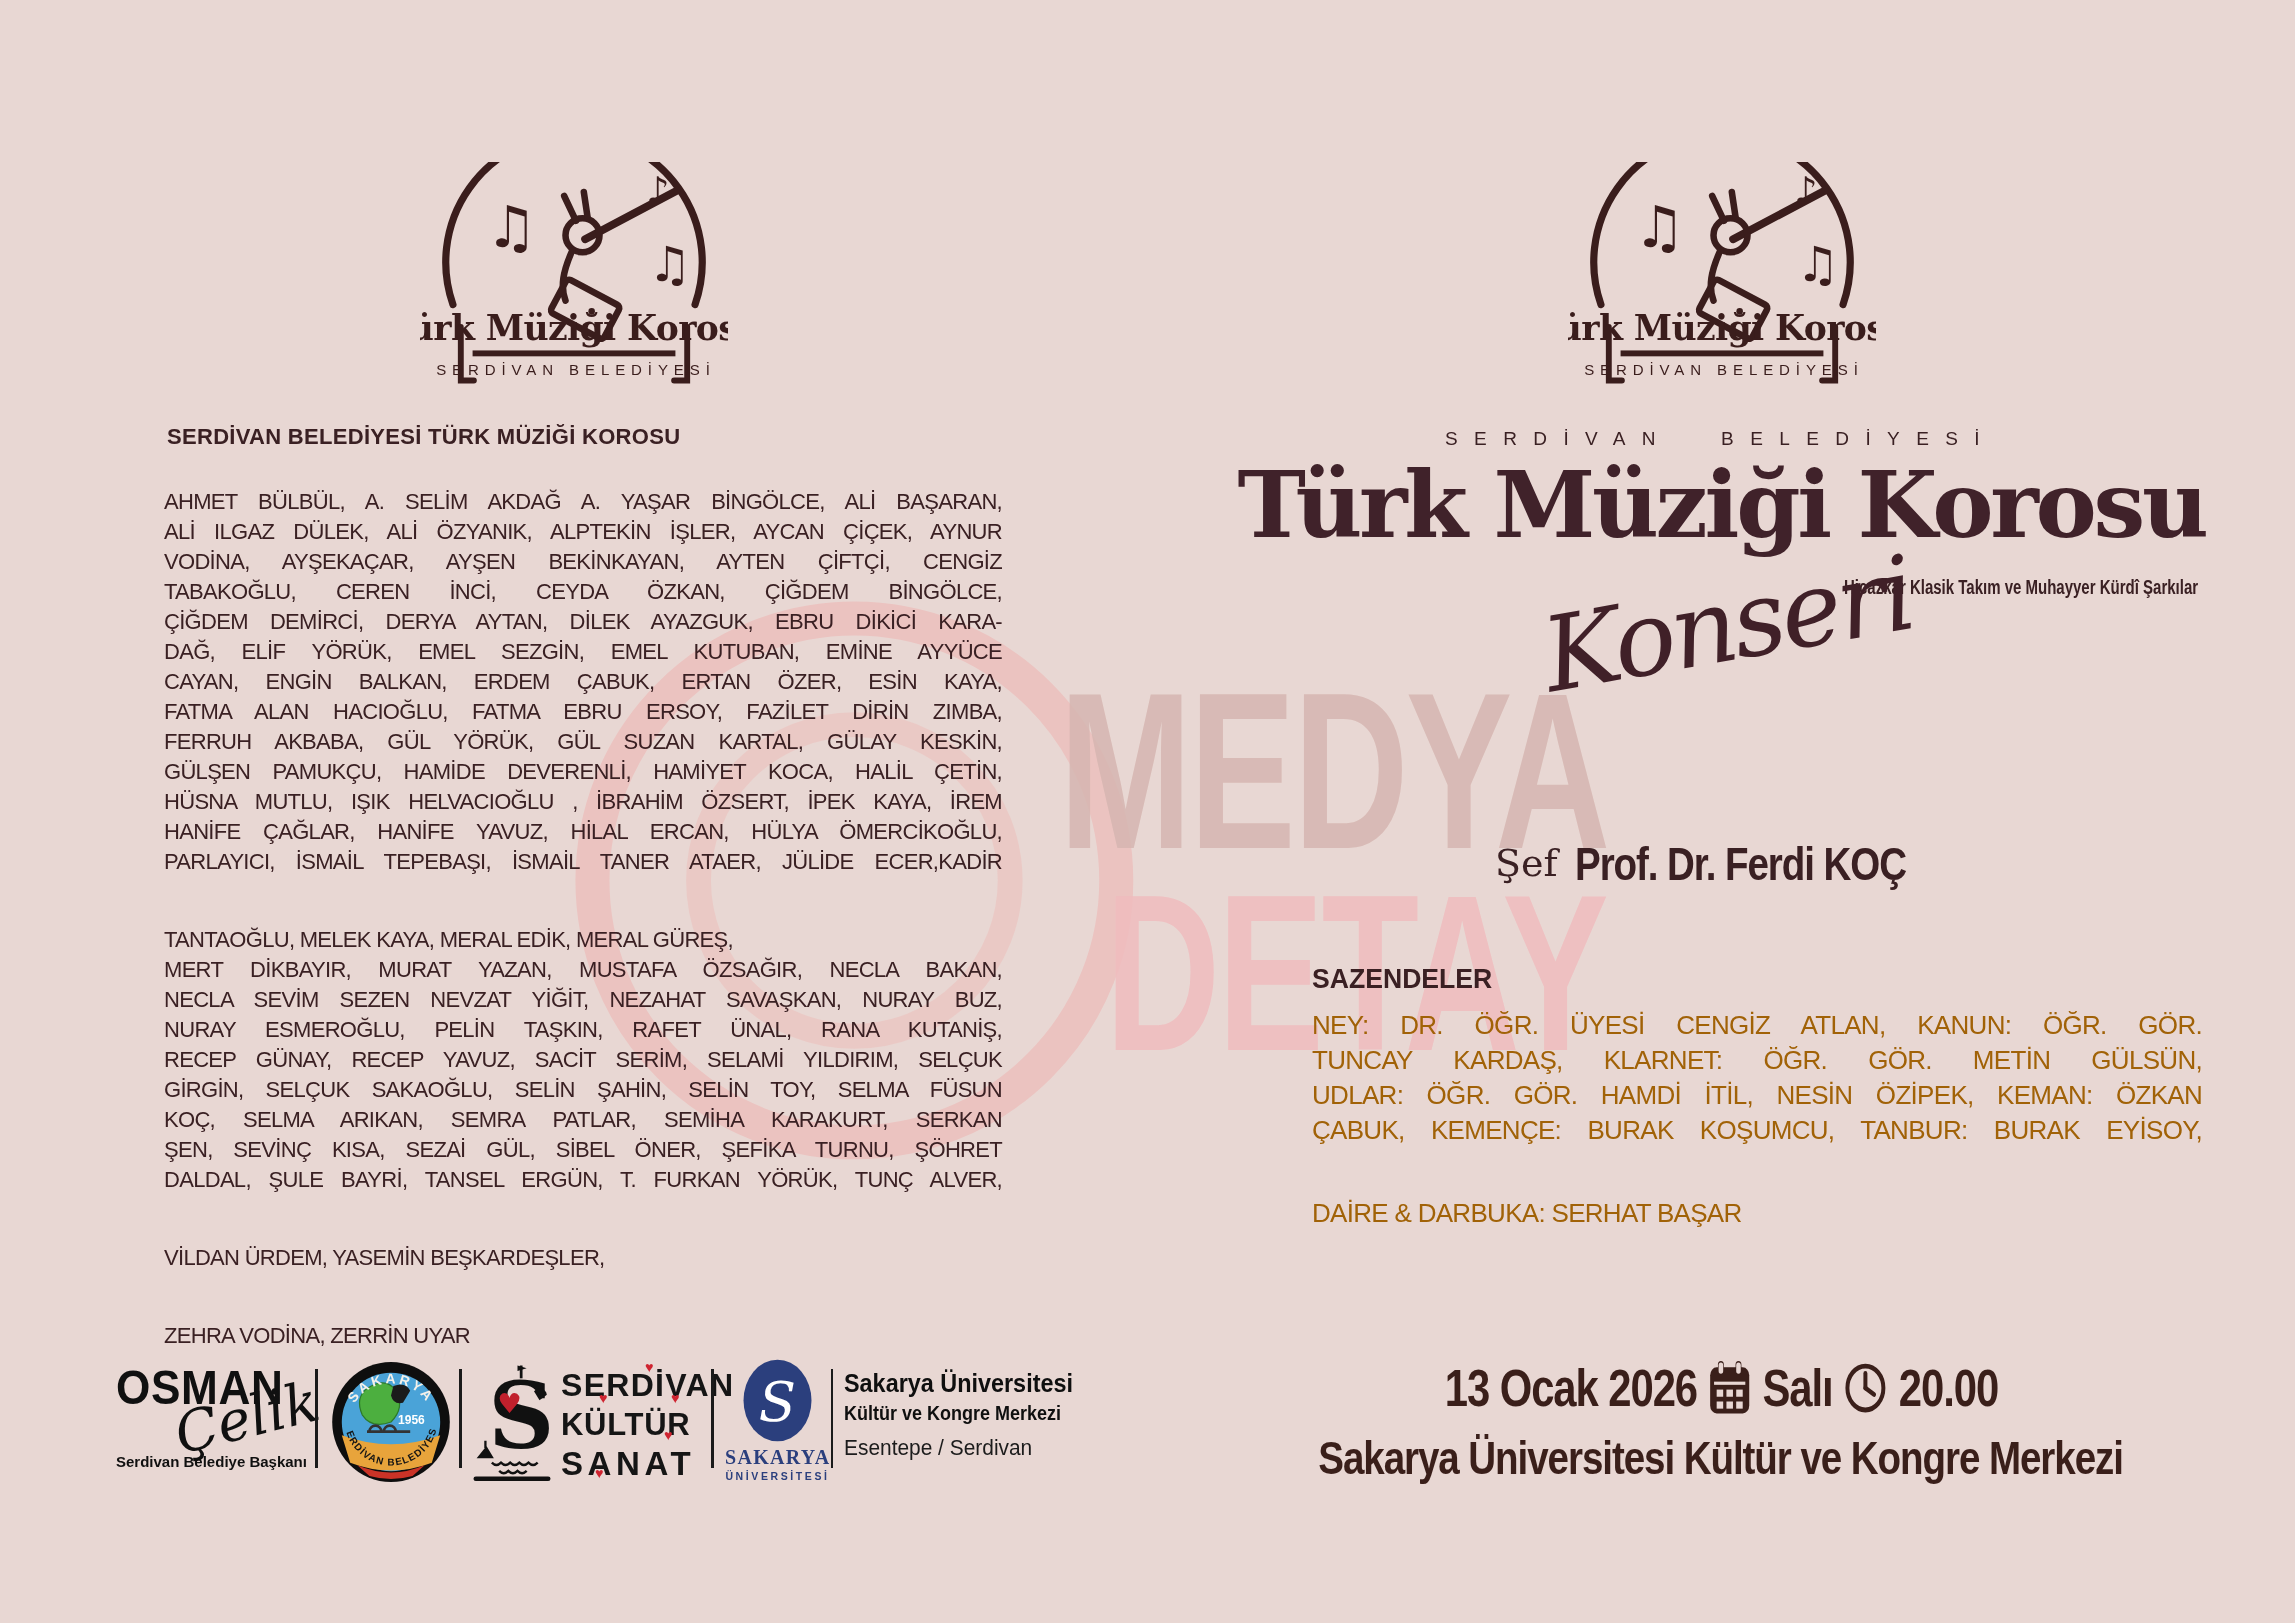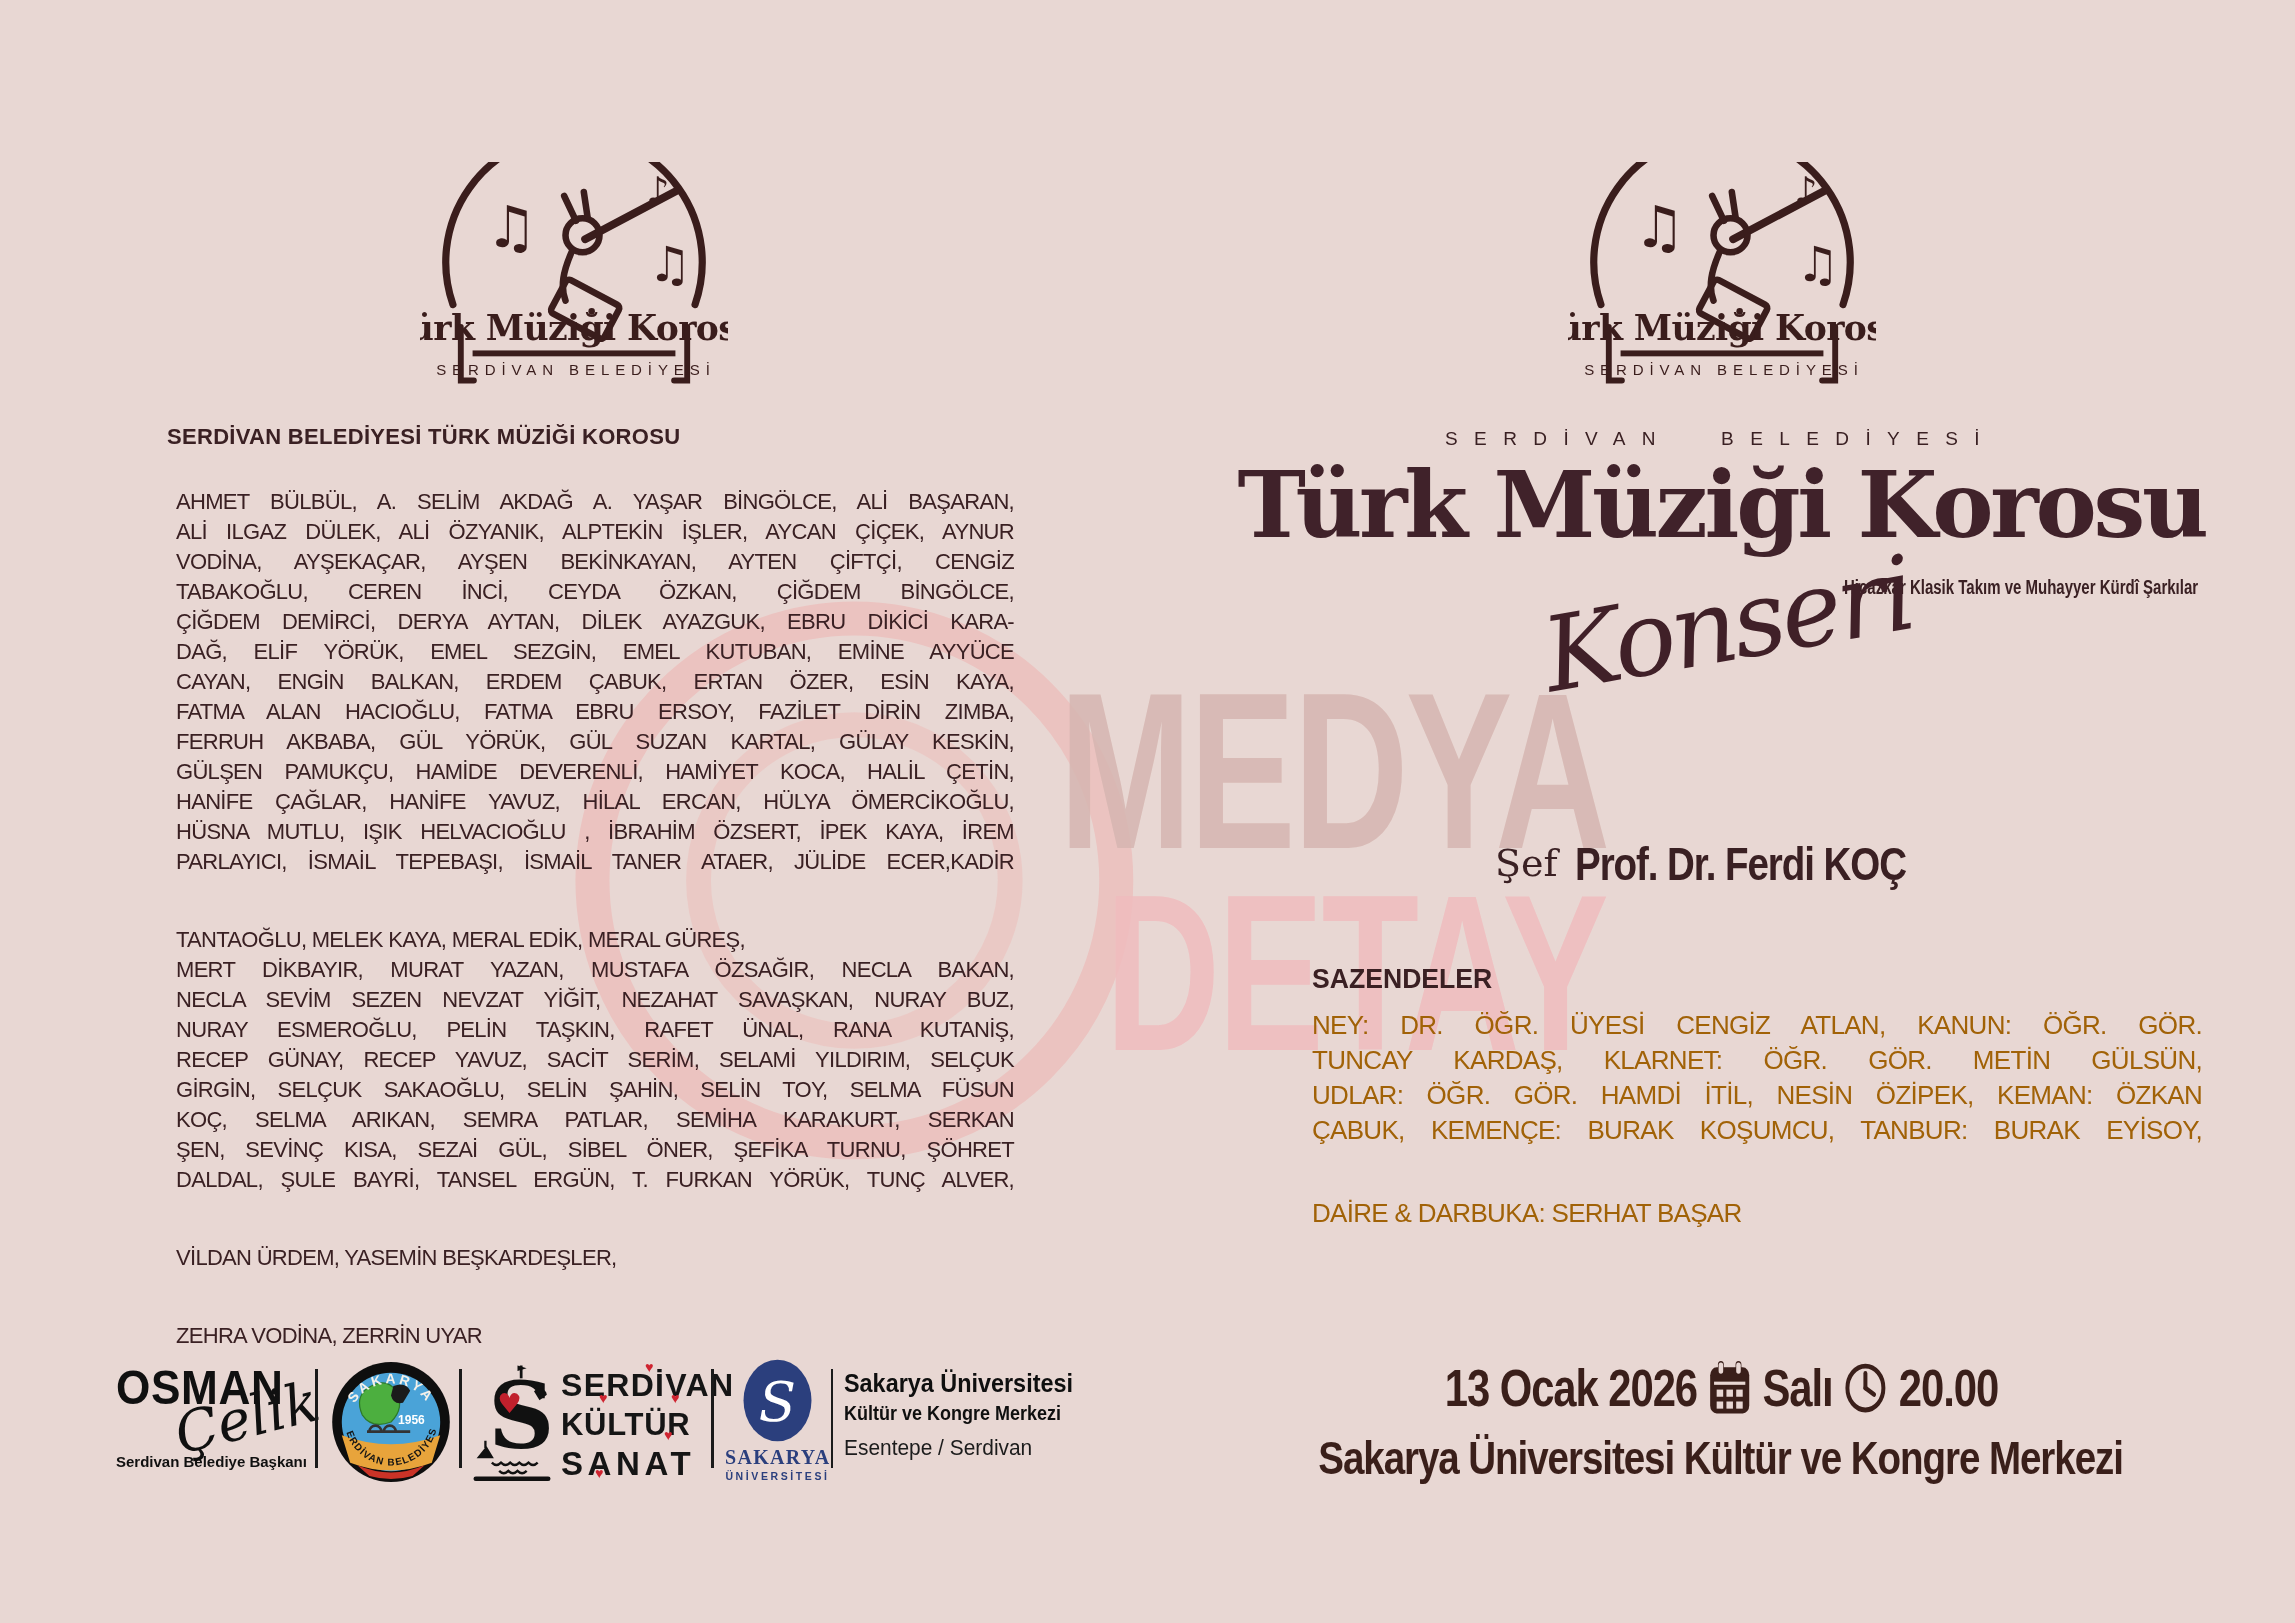--- a/index.html
+++ b/index.html
@@ -18,21 +18,21 @@
   
   .choir-logo{width:308px;height:229px;}
   .choir-logo .stroke{stroke:#3a1d1c;fill:none;stroke-linecap:round;}
   .choir-logo .fill{fill:#3a1d1c;}
   .logo-title{font-family:"DejaVu Serif", serif;font-weight:bold;font-size:53px;letter-spacing:-1px;fill:#3a1d1c;}
   .logo-sub{font-family:"Liberation Sans", sans-serif;font-size:23px;letter-spacing:9px;fill:#3a1d1c;}
   .logo-note{font-family:"DejaVu Sans", sans-serif;fill:#3a1d1c;}
 
   
   #left-header{left:167px;top:424px;font-size:22px;font-weight:bold;color:#3a2023;letter-spacing:0.3px;}
-  #members{left:176px;top:487px;width:838px;font-size:22px;line-height:30px;
+  #members{left:164px;top:487px;width:838px;font-size:22px;line-height:30px;
            letter-spacing:-0.7px;color:#3a2023;}
   .tline{white-space:normal;}
   .tl-just{text-align:justify;text-align-last:justify;}
   .tl-left{text-align:left;margin-top:48px;}
 
   
   .vdiv{position:absolute;width:2.6px;background:#1a1a1a;}
   #osman-block{left:116px;top:1364px;width:183px;color:#101010;}
   #osman-name{font-size:48px;font-weight:bold;letter-spacing:0.7px;line-height:1;transform:scaleX(.92);transform-origin:left;}
   #osman-script{position:absolute;left:58px;top:26px;font-family:"DejaVu Serif", serif;font-style:italic;
@@ -132,22 +132,22 @@
       <div class="tline tl-just">AHMET BÜLBÜL, A. SELİM AKDAĞ A. YAŞAR BİNGÖLCE, ALİ BAŞARAN,</div>
       <div class="tline tl-just">ALİ ILGAZ DÜLEK, ALİ ÖZYANIK, ALPTEKİN İŞLER, AYCAN ÇİÇEK, AYNUR</div>
       <div class="tline tl-just">VODİNA, AYŞEKAÇAR, AYŞEN BEKİNKAYAN, AYTEN ÇİFTÇİ, CENGİZ</div>
       <div class="tline tl-just">TABAKOĞLU, CEREN İNCİ, CEYDA ÖZKAN, ÇİĞDEM BİNGÖLCE,</div>
       <div class="tline tl-just">ÇİĞDEM DEMİRCİ, DERYA AYTAN, DİLEK AYAZGUK, EBRU DİKİCİ KARA-</div>
       <div class="tline tl-just">DAĞ, ELİF YÖRÜK, EMEL SEZGİN, EMEL KUTUBAN, EMİNE AYYÜCE</div>
       <div class="tline tl-just">CAYAN, ENGİN BALKAN, ERDEM ÇABUK, ERTAN ÖZER, ESİN KAYA,</div>
       <div class="tline tl-just">FATMA ALAN HACIOĞLU, FATMA EBRU ERSOY, FAZİLET DİRİN ZIMBA,</div>
       <div class="tline tl-just">FERRUH AKBABA, GÜL YÖRÜK, GÜL SUZAN KARTAL, GÜLAY KESKİN,</div>
       <div class="tline tl-just">GÜLŞEN PAMUKÇU, HAMİDE DEVERENLİ, HAMİYET KOCA, HALİL ÇETİN,</div>
+      <div class="tline tl-just">HÜSNA MUTLU, IŞIK HELVACIOĞLU , İBRAHİM ÖZSERT, İPEK KAYA, İREM</div>
       <div class="tline tl-just">HANİFE ÇAĞLAR, HANİFE YAVUZ, HİLAL ERCAN, HÜLYA ÖMERCİKOĞLU,</div>
-      <div class="tline tl-just">HÜSNA MUTLU, IŞIK HELVACIOĞLU , İBRAHİM ÖZSERT, İPEK KAYA, İREM</div>
       <div class="tline tl-just">PARLAYICI, İSMAİL TEPEBAŞI, İSMAİL TANER ATAER, JÜLİDE ECER,KADİR</div>
       <div class="tline tl-left">TANTAOĞLU, MELEK KAYA, MERAL EDİK, MERAL GÜREŞ,</div>
       <div class="tline tl-just">MERT DİKBAYIR, MURAT YAZAN, MUSTAFA ÖZSAĞIR, NECLA BAKAN,</div>
       <div class="tline tl-just">NECLA SEVİM SEZEN  NEVZAT YİĞİT, NEZAHAT SAVAŞKAN, NURAY BUZ,</div>
       <div class="tline tl-just">NURAY ESMEROĞLU, PELİN TAŞKIN, RAFET ÜNAL, RANA KUTANİŞ,</div>
       <div class="tline tl-just">RECEP GÜNAY, RECEP YAVUZ, SACİT SERİM, SELAMİ YILDIRIM, SELÇUK</div>
       <div class="tline tl-just">GİRGİN, SELÇUK SAKAOĞLU, SELİN ŞAHİN, SELİN TOY, SELMA FÜSUN</div>
       <div class="tline tl-just">KOÇ, SELMA ARIKAN, SEMRA PATLAR, SEMİHA KARAKURT, SERKAN</div>
       <div class="tline tl-just">ŞEN, SEVİNÇ KISA, SEZAİ GÜL, SİBEL ÖNER, ŞEFİKA TURNU, ŞÖHRET</div>
       <div class="tline tl-just">DALDAL, ŞULE BAYRİ, TANSEL ERGÜN, T. FURKAN YÖRÜK, TUNÇ ALVER,</div>

